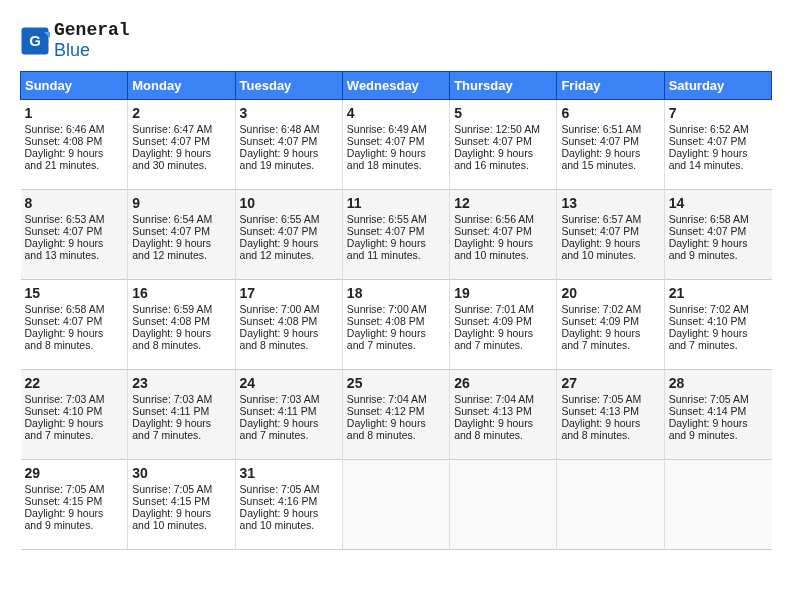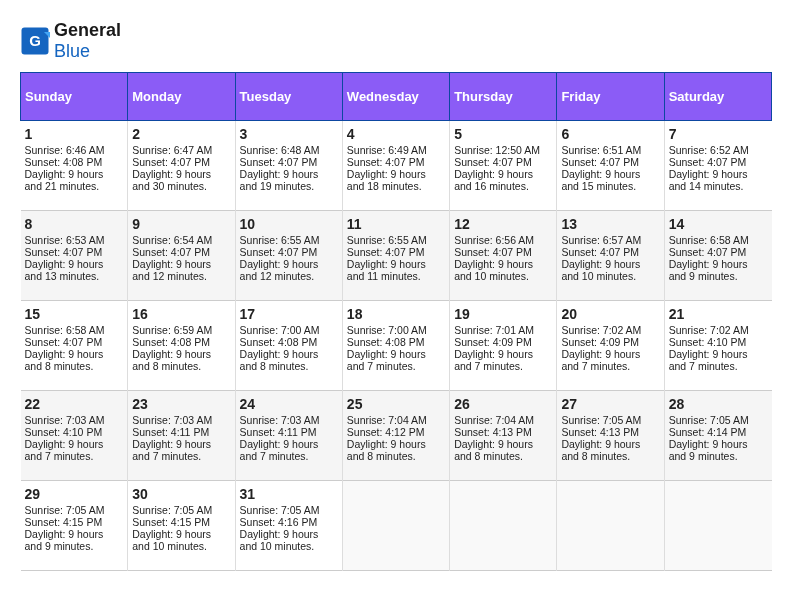--- a/index.html
+++ b/index.html
@@ -34,25 +34,25 @@
     .subtitle {
       font-size: 16px;
       color: #333;
     }
     table {
       width: 100%;
       border-collapse: collapse;
       table-layout: fixed;
     }
     thead tr th {
-      background: #8b5cf6;
+      background: #3b82f6;
       color: #fff;
       font-size: 13px;
       font-weight: bold;
-      padding: 16px 4px;
+      padding: 6px 4px;
       text-align: left;
       border: 1px solid #0d47a1;
     }
     tbody tr {
       border-bottom: 1px solid #ccc;
     }
     tbody tr:nth-child(odd) {
       background: #fff;
     }
     tbody tr:nth-child(even) {
@@ -79,21 +79,21 @@
 <body>
 
 <div class="header">
   <div class="logo">
     <svg class="logo-icon" viewBox="0 0 40 40">
       <rect x="2" y="2" width="36" height="36" rx="4" fill="#1565c0"></rect>
       <text x="20" y="26" text-anchor="middle" font-size="20" font-weight="bold" fill="white" font-family="Arial">G</text>
       <polygon points="32,8 40,8 40,16" fill="#42a5f5"></polygon>
     </svg>
     <div>
-      <div style="font-size:18px;font-weight:bold;color:#1a1a1a;">General</div>
+      <div style="font-size:18px;font-weight:bold;color:#1a1a1a;font-family:Liberation Mono, monospace;">General</div>
       <div style="font-size:18px;font-weight:normal;color:#1565c0;">Blue</div>
     </div>
   </div>
   <div class="title-block">
     <div class="month-title"></div>
     <div class="subtitle"></div>
   </div>
 </div>
 
 <table>

